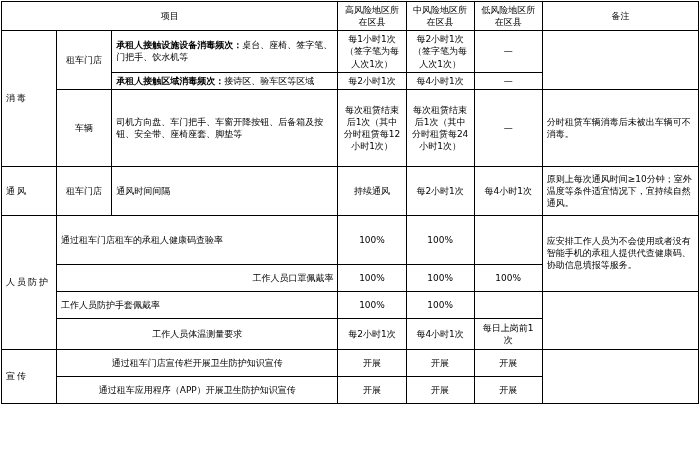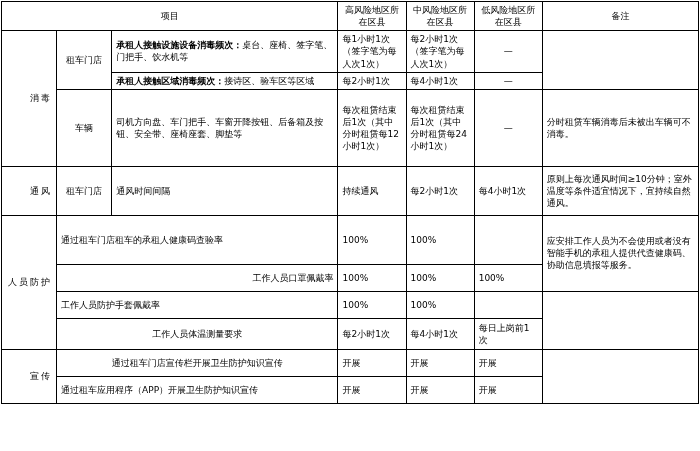--- a/index.html
+++ b/index.html
@@ -36,35 +36,35 @@
     word-break: break-all;
   }
   .hdr {
     text-align: center;
     font-size: 10px;
     padding: 8px 2px;
   }
   .ctr { text-align: center; }
   .bold { font-weight: bold; }
   .cat {
-    text-align: right;
+    text-align: left;
     font-size: 11px;
     letter-spacing: 2px;
   }
   .sub {
     text-align: center;
     font-size: 9.5px;
   }
   .item {
     text-align: left;
     font-size: 9.5px;
     padding: 5px 6px;
   }
   .num {
-    text-align: left;
+    text-align: center;
     font-size: 9px;
     line-height: 1.4;
   }
   .note {
     text-align: left;
     font-size: 9px;
     line-height: 1.5;
     padding: 4px 6px;
     margin-top: 16px;
   }
@@ -164,20 +164,20 @@
       <tr>
         <td class="cat" rowspan="2">宣传</td>
         <td class="item ctr" colspan="2" style="height:22px; text-align:center"><span>通过租车门店宣传栏开展卫生防护知识宣传</span></td>
         <td class="num">开展</td>
         <td class="num">开展</td>
         <td class="num">开展</td>
         <td class="note" rowspan="2"></td>
       </tr>
 
       <tr>
-        <td class="item ctr" colspan="2" style="height:22px; text-align:left"><span>通过租车应用程序（APP）开展卫生防护知识宣传</span></td>
+        <td class="item ctr" colspan="2" style="height:22px; text-align:center"><span>通过租车应用程序（APP）开展卫生防护知识宣传</span></td>
         <td class="num">开展</td>
         <td class="num">开展</td>
         <td class="num">开展</td>
       </tr>
     </tbody>
   </table>
 </div>
 
 </body></html>

